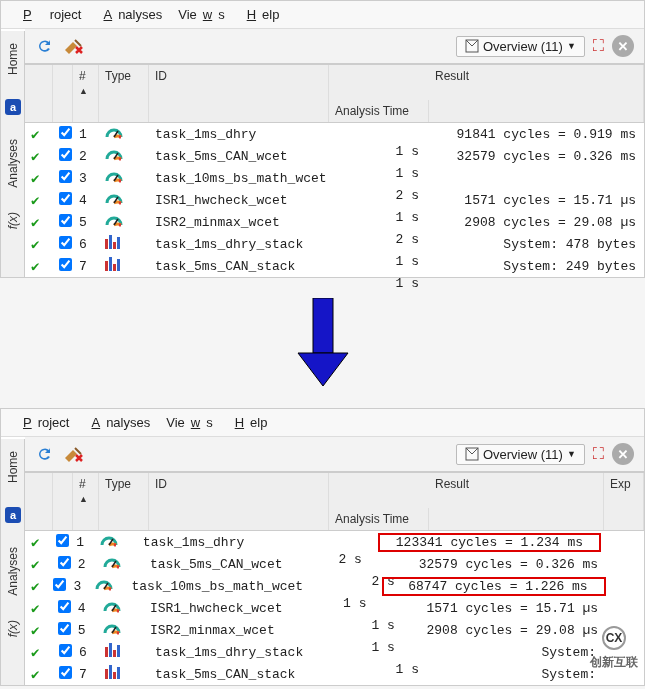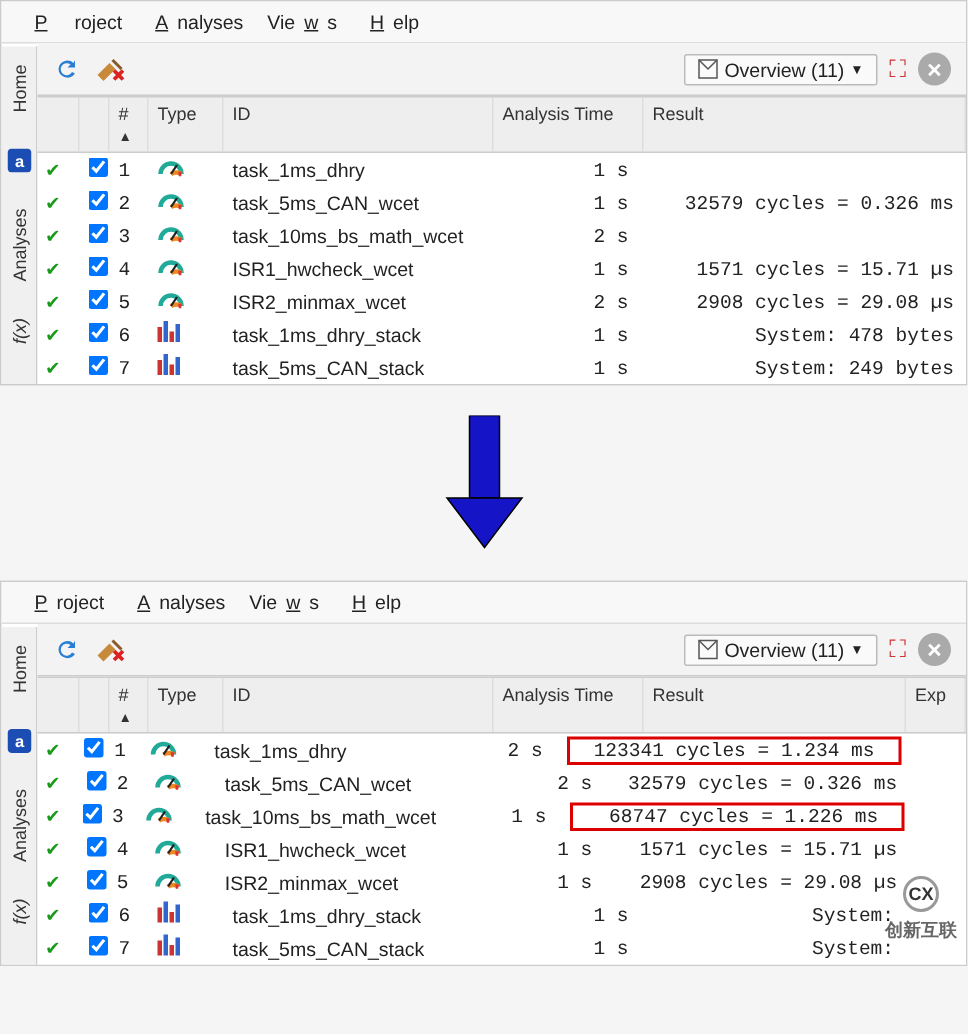--- a/index.html
+++ b/index.html
@@ -68,35 +68,35 @@
     }
     .table-header > div {
       padding: 4px 6px;
       border-right: 1px solid #ddd;
     }
     .col-chk { width: 28px; }
     .col-chk2 { width: 20px; }
     .col-num { width: 26px; }
     .col-type { width: 50px; }
     .col-id { width: 180px; }
-    .col-time { width: 100px; text-align: right;}
+    .col-time { width: 100px; text-align: right; margin-top: 35px;}
     .col-result { flex: 1; }
     .col-exp { width: 40px; }
     .row {
       display: flex;
       align-items: center;
       padding: 0px 0;
       height: 22px;
       font-family: "Courier New", monospace;
       font-size: 13px;
     }
     .row > div { padding: 1px 6px; }
     .row .col-result { font-family: "Courier New", monospace; letter-spacing: 0; }
     .row .col-time { text-align: right; padding-right: 10px; font-family: "Courier New", monospace;}
-    .row .col-id { font-family: Liberation Sans, sans-serif; }
+    .row .col-id { font-family: Liberation Mono, monospace; }
     .highlight {
       border: 2px solid #d00;
       padding: 0 16px;
       display: inline-block;
       font-family: Liberation Mono, monospace;
     }
     .arrow-container {
       display: flex;
       justify-content: center;
       padding: 20px 0;
@@ -189,20 +189,21 @@
           <div class="col-chk2"><input type="checkbox" checked="" style=""></div>
           <div class="col-num">1</div>
           <div class="col-type"><svg width="18" height="14" viewBox="0 0 18 14">
               <path d="M2 12 A7 7 0 0 1 16 12" fill="none" stroke="#2a9" stroke-width="3"></path>
               <path d="M9 12 A7 7 0 0 1 16 12" fill="none" stroke="#e82" stroke-width="3"></path>
               <path d="M14 12 A7 7 0 0 1 16 12" fill="none" stroke="#d33" stroke-width="3"></path>
               <line x1="9" y1="12" x2="13" y2="6" stroke="#222" stroke-width="1.5"></line>
             </svg></div>
           <div class="col-id">task_1ms_dhry</div>
           <div class="col-time">1 s</div>
+          <div class="col-result" style="white-space:pre;text-align:right;padding-right:8px"> 91841 cycles = 0.919 ms</div>
         </div>
         <div class="row">
           <div class="col-chk"><span class="check-icon">✔</span></div>
           <div class="col-chk2"><input type="checkbox" checked="" style=""></div>
           <div class="col-num">2</div>
           <div class="col-type"><svg width="18" height="14" viewBox="0 0 18 14">
               <path d="M2 12 A7 7 0 0 1 16 12" fill="none" stroke="#2a9" stroke-width="3"></path>
               <path d="M9 12 A7 7 0 0 1 16 12" fill="none" stroke="#e82" stroke-width="3"></path>
               <path d="M14 12 A7 7 0 0 1 16 12" fill="none" stroke="#d33" stroke-width="3"></path>
               <line x1="9" y1="12" x2="13" y2="6" stroke="#222" stroke-width="1.5"></line>

